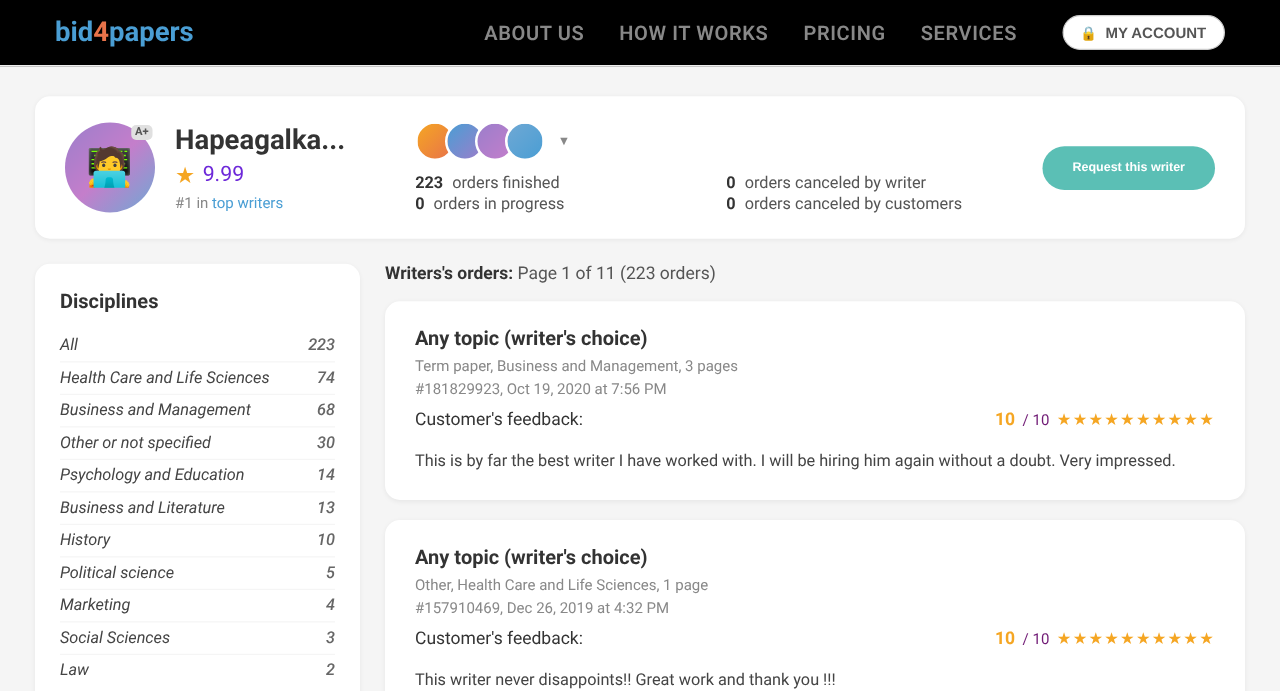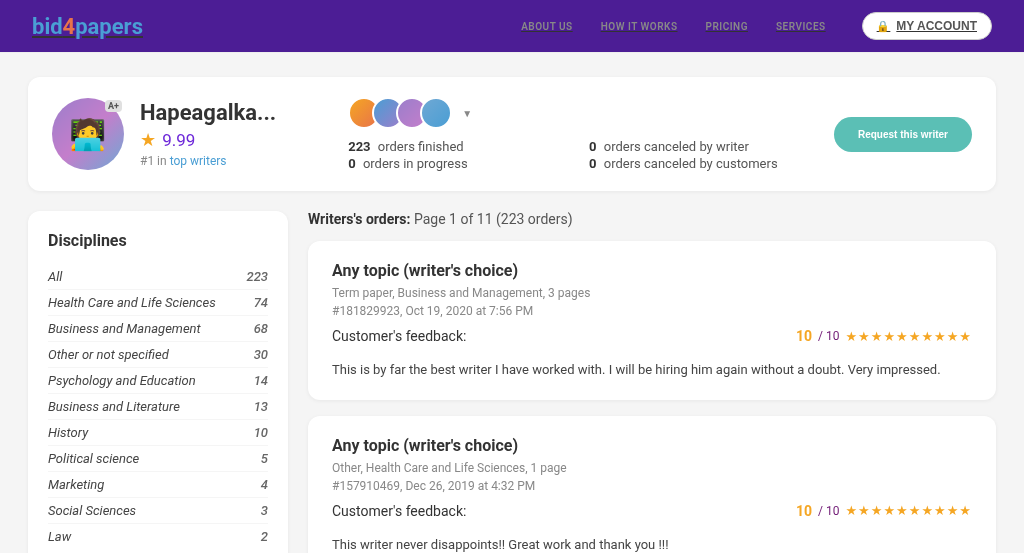--- a/index.html
+++ b/index.html
@@ -1,36 +1,36 @@
 <!DOCTYPE html>
 <html><head>
   <meta charset="utf-8">
   <style>
     * { box-sizing: border-box; margin: 0; padding: 0; }
     body { font-family: -apple-system, BlinkMacSystemFont, 'Segoe UI', Roboto, sans-serif; background: #f5f5f5; color: #333; font-size: 14px; }
 
     
-    .navbar { background: #4c1d95; height: 53px; display: flex; align-items: center; padding: 0 32px; border-bottom: 1px solid #eee; text-decoration: underline; }
+    .navbar { background: #000000; height: 53px; display: flex; align-items: center; padding: 0 44px; border-bottom: 1px solid #eee; }
     .navbar-logo { display: flex; align-items: center; margin-right: auto; }
     .logo-bid { color: #4a9ed4; font-size: 22px; font-weight: 700; }
     .logo-4 { color: #e8734a; font-size: 22px; font-weight: 700; }
     .logo-papers { color: #4a9ed4; font-size: 22px; font-weight: 700; }
     .navbar-links { display: flex; align-items: center; gap: 28px; }
-    .navbar-link { color: #888; font-size: 10px; font-weight: 600; letter-spacing: 0.5px; text-decoration: none; cursor: pointer; }
+    .navbar-link { color: #888; font-size: 16px; font-weight: 600; letter-spacing: 0.5px; text-decoration: none; cursor: pointer; }
     .my-account-btn { display: flex; align-items: center; gap: 6px; border: 1px solid #ccc; border-radius: 20px; padding: 6px 14px; font-size: 12px; font-weight: 600; color: #555; cursor: pointer; background: #fff; margin-left: 8px; }
     .lock-icon { font-size: 11px; }
 
     
     .main { max-width: 1000px; margin: 0 auto; padding: 24px 16px; }
 
     
     .writer-header { background: #fff; border-radius: 12px; padding: 20px 24px; display: flex; align-items: center; margin-bottom: 20px; box-shadow: 0 1px 4px rgba(0,0,0,0.06); }
     .writer-avatar { width: 72px; height: 72px; border-radius: 50%; background: linear-gradient(135deg, #9b7ecb, #c47ecb, #6fa8d4); display: flex; align-items: center; justify-content: center; margin-right: 16px; flex-shrink: 0; font-size: 28px; position: relative; }
     .avatar-badge { position: absolute; top: 2px; right: 2px; background: #e0e0e0; border-radius: 4px; font-size: 9px; font-weight: 700; color: #555; padding: 1px 3px; }
-    .writer-info { margin-right: 48px; }
+    .writer-info { margin-right: 32px; }
     .writer-name { font-size: 22px; font-weight: 700; color: #333; }
     .writer-rating { display: flex; align-items: center; gap: 6px; margin-top: 4px; }
     .star-filled { color: #f5a623; font-size: 18px; }
     .rating-num { font-size: 17px; font-weight: 400; color: #6d28d9; }
     .writer-rank { font-size: 12px; color: #888; margin-top: 4px; }
     .writer-rank a { color: #4a9ed4; text-decoration: none; }
 
     .writer-stats { flex: 1; margin: 0 24px; }
     .stats-avatars { display: flex; align-items: center; gap: 6px; margin-bottom: 10px; }
     .avatar-stack { display: flex; gap: -4px; }

